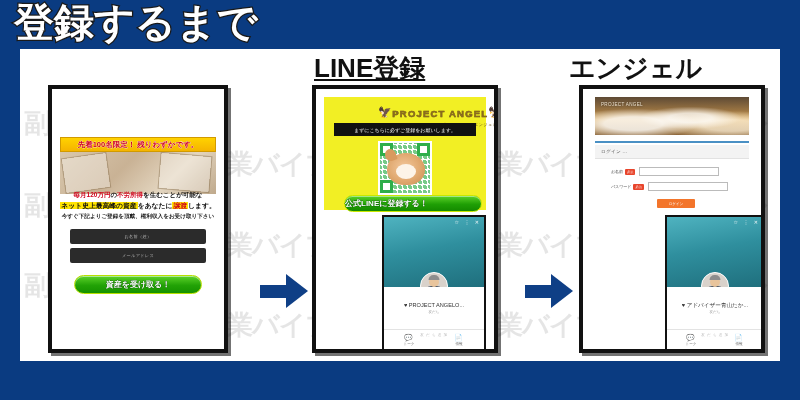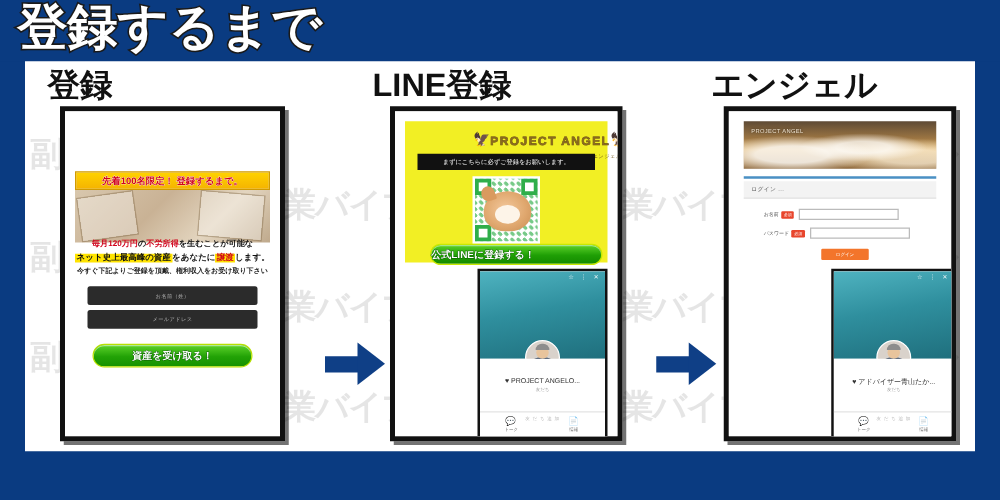--- a/index.html
+++ b/index.html
@@ -49,21 +49,21 @@
     box-shadow:3px 3px 0 rgba(0,0,0,0.55);
     overflow:hidden;
   }
 
   
   #panel-1 { left:10px;  width:215px; height:312px; }
   #panel-1 .panel-label { left:8px; top:4px; }
   #panel-1 .screen-frame { left:18px; top:36px; width:180px; height:268px; }
 
   #panel-2 { left:278px; width:215px; height:312px; }
-  #panel-2 .panel-label { left:0; top:4px; }
+  #panel-2 .panel-label { left:16px; top:4px;text-decoration:underline; }
   #panel-2 .screen-frame { left:14px; top:36px; width:186px; height:268px; }
 
   #panel-3 { left:545px; width:215px; height:312px; }
   #panel-3 .panel-label { left:4px; top:4px; }
   #panel-3 .screen-frame { left:14px; top:36px; width:186px; height:268px; }
 
   
   .wm {
     position:absolute; color:rgba(0,0,0,0.10);
     font-size:27px; font-weight:bold; white-space:nowrap;
@@ -343,26 +343,25 @@
   <div class="wm" style="left:300px;top:138px;">副業バイブル</div>
   <div class="wm" style="left:300px;top:218px;">副業バイブル</div>
   <div class="wm" style="left:450px;top:97px;">副業バイブル</div>
   <div class="wm" style="left:450px;top:178px;">副業バイブル</div>
   <div class="wm" style="left:450px;top:258px;">副業バイブル</div>
   <div class="wm" style="left:588px;top:56px;">副業バイブル</div>
   <div class="wm" style="left:588px;top:138px;">副業バイブル</div>
   <div class="wm" style="left:588px;top:218px;">副業バイブル</div>
 
   <div class="panel" id="panel-1">
-    <div class="panel-label dark">登録</div>
     <div class="screen-frame">
       <div class="lp">
 
         <div class="lp-yellowbar">
-          <span>先着100名限定！ 登録するまで。</span>
+          <span>先着100名限定！ 残りわずかです。</span>
         </div>
 
         <div class="lp-money"></div>
 
         <div class="lp-line1">
           <span class="red">毎月120万円</span><span>の</span><span class="red">不労所得</span><span>を生むことが可能な</span>
         </div>
 
         <div class="lp-line2">
           <span class="hl">ネット史上最高峰の資産</span><span>をあなたに</span><span class="red">譲渡</span><span>します。</span>

